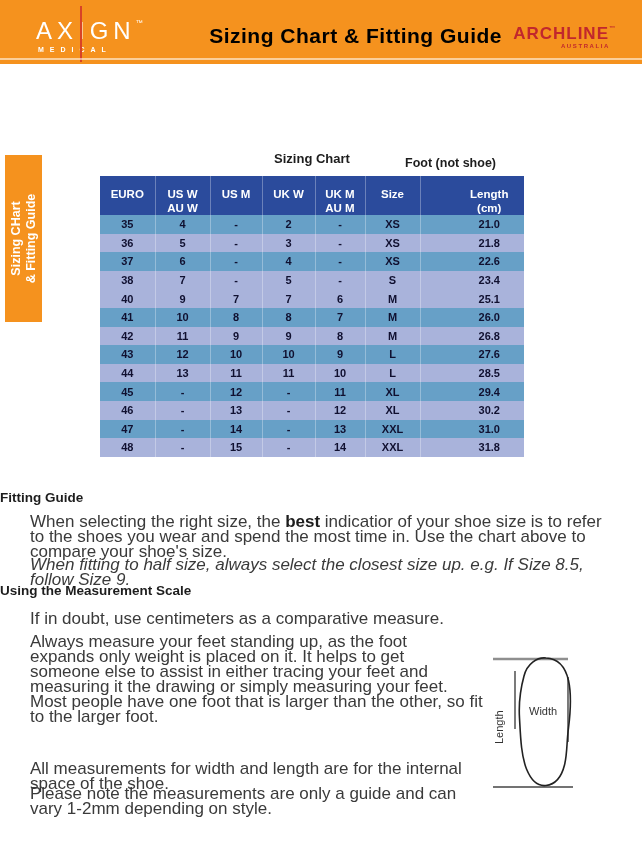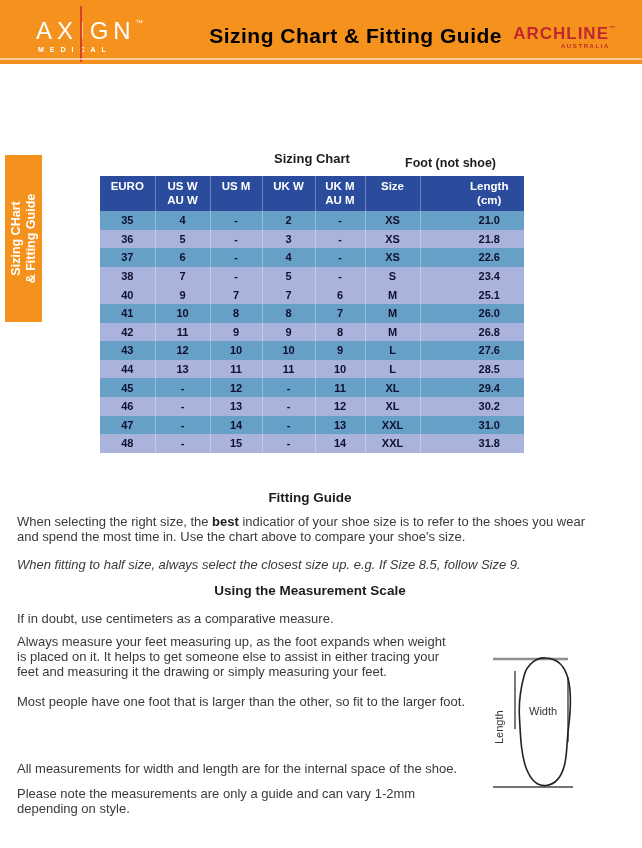--- a/index.html
+++ b/index.html
@@ -27,30 +27,30 @@
                  transform:rotate(-90deg);color:#fff;font-weight:700;font-size:12.5px;
                  line-height:15px;text-align:center;display:flex;flex-direction:column;justify-content:center;}
 
   
   .chart-title{position:absolute;top:151px;left:100px;width:424px;text-align:center;
                font-size:13px;font-weight:700;color:#1d1d1d;}
   .chart-note{position:absolute;top:156px;right:146px;font-size:12.5px;font-weight:700;color:#1d1d1d;}
   .sizing-table{position:absolute;top:176px;left:100px;width:424px;border-collapse:collapse;table-layout:fixed;}
   .sizing-table th,.sizing-table td{padding:0;text-align:center;font-weight:700;}
   .sizing-table thead tr{background:#2B4B9C;height:35px;}
-  .sizing-table th{color:#fff;font-size:11.5px;line-height:14px;vertical-align:top;padding-top:3px;}
+  .sizing-table th{color:#fff;font-size:11.5px;line-height:14px;vertical-align:top;padding-top:11px;}
   .sizing-table th + th, .sizing-table td + td{border-left:1px solid rgba(255,255,255,.30);}
   .sizing-table td{height:18.6px;font-size:11px;color:#101030;}
   .row-blue{background:#67A0C7;}
   .row-lav{background:#A9B3DB;}
   .col-length{padding-left:34px !important;}
 
   
-  .h2{position:absolute;left:0;width:620px;text-align:center;font-size:13.5px;font-weight:700;color:#1d1d1d;}
-  .para{position:absolute;left:17px;font-size:13px;line-height:15px;color:#3a3a3a;}
+  .h2{position:absolute;left:0;width:620px;text-align:left;font-size:13.5px;font-weight:700;color:#1d1d1d;}
+  .para{position:absolute;left:30px;font-size:17px;line-height:15px;color:#3a3a3a;}
   .para b{color:#1d1d1d;}
 
   
   .diagram{position:absolute;left:488px;top:643px;width:130px;height:158px;}
   .diagram text{font-family:"Liberation Sans",sans-serif;fill:#333;}
 </style>
 </head>
 <body>
 
 <div class="page">
@@ -241,21 +241,21 @@
         </tr>
       </tbody>
   </table>
 
   <div class="h2" style="top:490px;">Fitting Guide</div>
   <div class="para" style="top:514px;width:585px;"><span>When selecting the right size, the </span><b>best</b><span> indicatior of your shoe size is to refer to the shoes you wear and spend the most time in. Use the chart above to compare your shoe's size.</span></div>
   <div class="para" style="top:557px;width:600px;font-style:italic;">When fitting to half size, always select the closest size up. e.g. If Size 8.5, follow Size 9.</div>
 
   <div class="h2" style="top:583px;">Using the Measurement Scale</div>
   <div class="para" style="top:611px;width:500px;">If in doubt, use centimeters as a comparative measure.</div>
-  <div class="para" style="top:634px;width:430px;">Always measure your feet measuring up, as the foot expands when weight is placed on it. It helps to get someone else to assist in either tracing your feet and measuring it the drawing or simply measuring your feet.</div>
+  <div class="para" style="top:634px;width:430px;">Always measure your feet standing up, as the foot expands only weight is placed on it. It helps to get someone else to assist in either tracing your feet and measuring it the drawing or simply measuring your feet.</div>
   <div class="para" style="top:694px;width:470px;">Most people have one foot that is larger than the other, so fit to the larger foot.</div>
   <div class="para" style="top:761px;width:480px;">All measurements for width and length are for the internal space of the shoe.</div>
   <div class="para" style="top:786px;width:440px;">Please note the measurements are only a guide and can vary 1-2mm depending on style.</div>
 
   <svg class="diagram" viewBox="0 0 130 158">
     <line x1="5" y1="16" x2="80" y2="16" stroke="#8f8f8f" stroke-width="2.5"></line>
     <line x1="5" y1="144" x2="85" y2="144" stroke="#444" stroke-width="1.5"></line>
     <line x1="27" y1="28" x2="27" y2="86" stroke="#333" stroke-width="1.3"></line>
     <line x1="80" y1="34" x2="80" y2="99" stroke="#333" stroke-width="1.3"></line>
     <path d="M58 15 C 49 14, 39 21, 36 33 C 33 44, 30.5 59, 31.5 75

